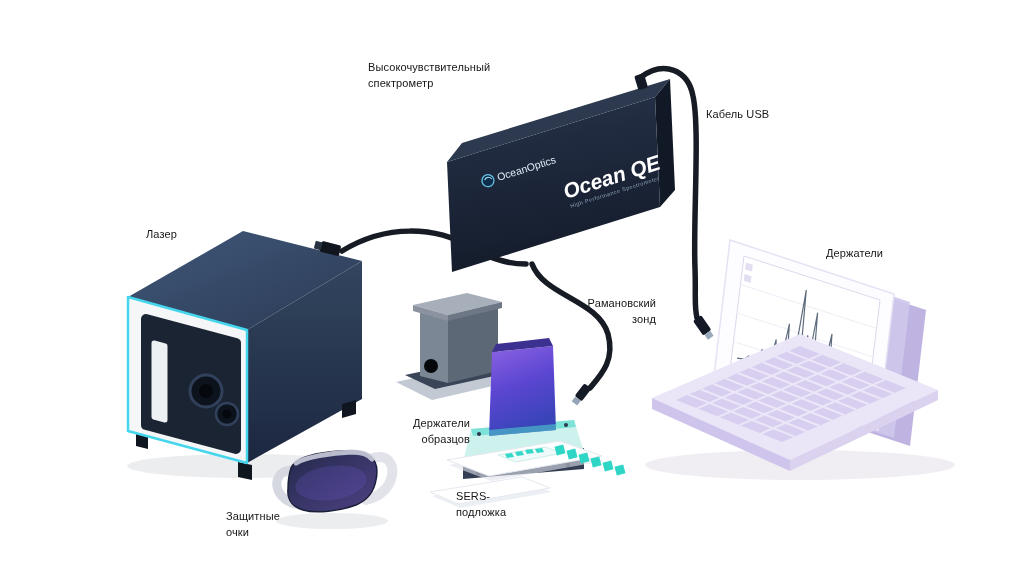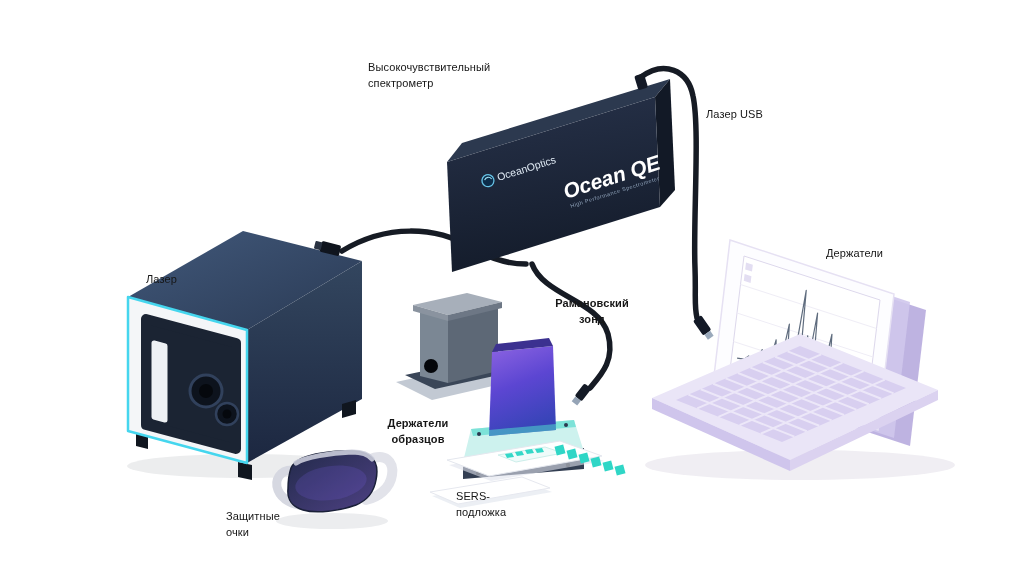--- a/index.html
+++ b/index.html
@@ -5,21 +5,21 @@
   html,body{margin:0;padding:0;background:#ffffff;}
   .canvas{
     position:relative;width:1024px;height:576px;overflow:hidden;background:#ffffff;
     font-family:"Liberation Sans", sans-serif;
   }
   .art{position:absolute;left:0;top:0;width:1024px;height:576px;}
   .label{
     position:absolute;font-size:11px;line-height:1.42;color:#161616;
     white-space:pre-line;letter-spacing:0.1px;
   }
-  .label.center{text-align:center;font-weight:bold;}
+  .label.center{text-align:right;}
 </style>
 </head>
 <body>
 
 <div class="canvas">
 
   <svg class="art" viewBox="0 0 1024 576">
     <defs>
       <linearGradient id="gSpecFront" x1="0" y1="0" x2="0.2" y2="1">
         <stop offset="0" stop-color="#27324a"></stop>
@@ -172,22 +172,22 @@
       <path d="M641,77 C664,60 688,70 693,96 C700,128 693,220 695,268 C696,296 694,306 697,318" stroke="#161b24" stroke-width="5.5" fill="none" stroke-linecap="round"></path>
       <g transform="translate(697,318) rotate(-35)">
         <rect x="-5" y="0" width="10" height="18" rx="2" fill="#131926"></rect>
         <rect x="-3.5" y="18" width="7" height="6" fill="#9aa9bb"></rect>
       </g>
     </g>
   </svg>
 
   <div class="label" style="left:368px;top:60px;">Высокочувствительный
 спектрометр</div>
-  <div class="label" style="left:706px;top:107px;">Лазер USB</div>
-  <div class="label" style="left:146px;top:227px;margin-top:45px;">Лазер</div>
+  <div class="label" style="left:706px;top:107px;">Кабель USB</div>
+  <div class="label" style="left:146px;top:227px;">Лазер</div>
   <div class="label" style="left:826px;top:246px;">Держатели</div>
   <div class="label center" style="left:528px;top:296px;width:128px;">Рамановский
 зонд</div>
   <div class="label center" style="left:366px;top:416px;width:104px;">Держатели
 образцов</div>
   <div class="label" style="left:456px;top:489px;">SERS-
 подложка</div>
   <div class="label" style="left:226px;top:509px;">Защитные
 очки</div>
 

